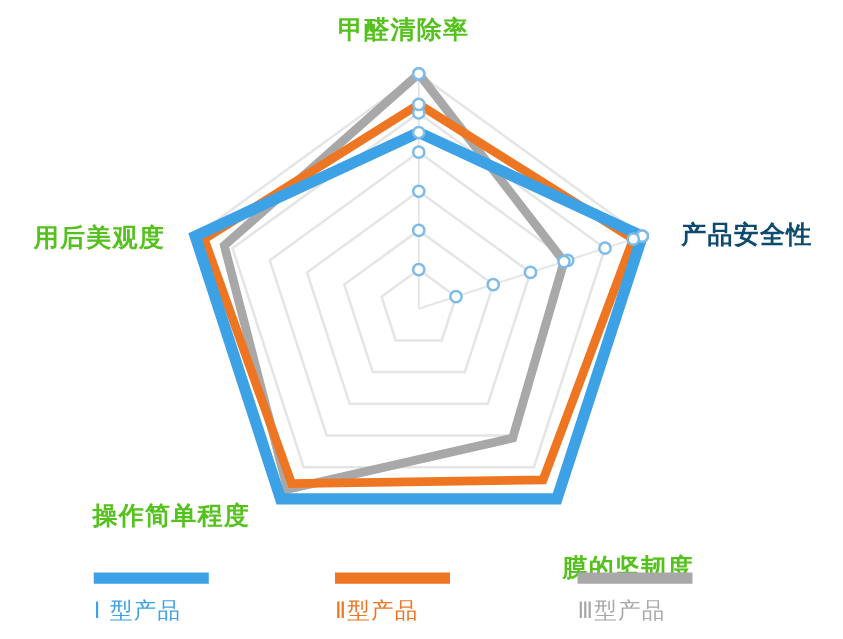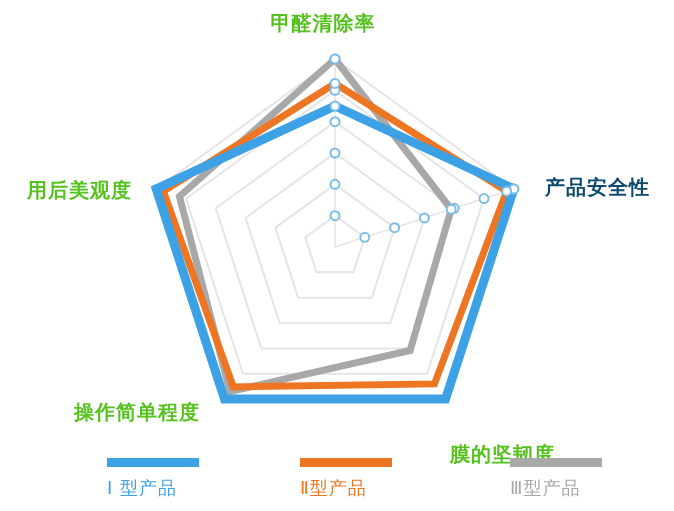--- a/index.html
+++ b/index.html
@@ -15,24 +15,24 @@
     font-size: 20px;
     font-weight: 600;
     white-space: nowrap;
     letter-spacing: 1px;
   }
   .axis-label.top { left: 50%; top: 10px; transform: translateX(-52%); }
   .axis-label.right { left: 545px; top: 174px; }
   .axis-label.bottom-right { left: 450px; top: 399px; }
   .axis-label.bottom-left { left: 74px; top: 399px; }
   .axis-label.left { left: 27px; top: 165px; margin-top: 12px; }
-  .legend-item { position: absolute; width: 120px; margin-left: 32px; }
+  .legend-item { position: absolute; width: 120px; }
   .legend-item.idx0 { left: 75px;  top: 458px; }
   .legend-item.idx1 { left: 268px; top: 458px; }
-  .legend-item.idx2 { left: 478px; top: 458px; }
+  .legend-item.idx2 { left: 462px; top: 458px; }
   .legend-swatch { width: 92px; height: 9px; margin-bottom: 9px; }
   .legend-label { font-size: 18px; white-space: nowrap; letter-spacing: 1px; }
 </style>
 </head>
 <body>
 
 <div class="stage">
 
   <svg class="radar" id="radar-svg" width="674" height="511" viewBox="0 0 674 511">
       <polygon points="335,215.66666666666666 364.7997708439148,237.317467509585 353.4172712384975,272.34919915708167 316.5827287615025,272.34919915708167 305.2002291560852,237.317467509585" fill="none" stroke="#e5e5e5" stroke-width="2"></polygon>

